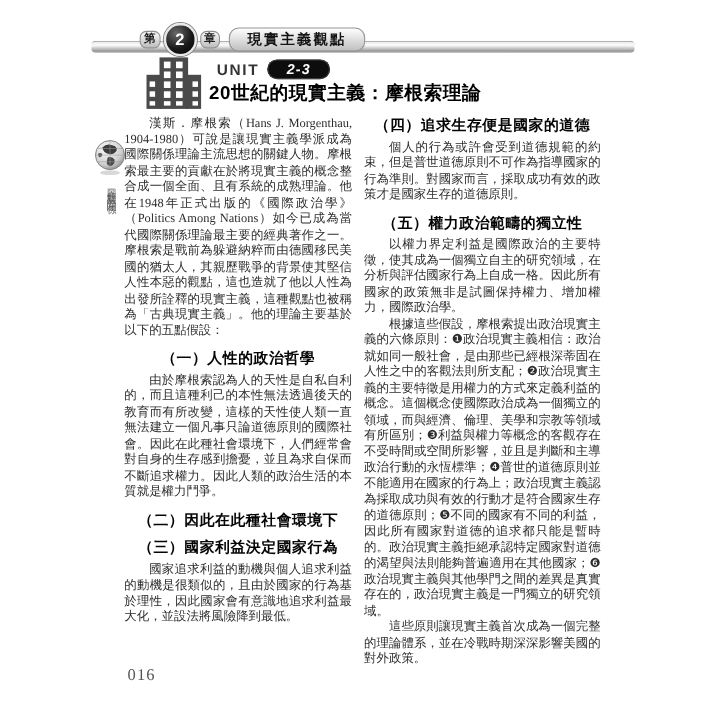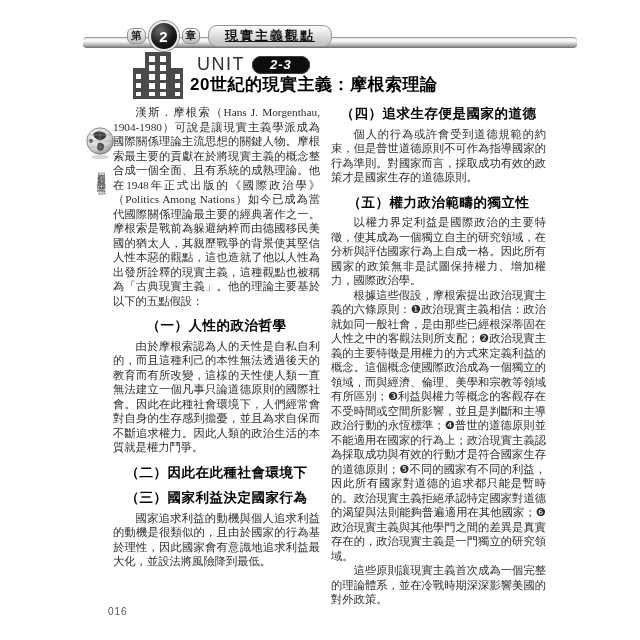--- a/index.html
+++ b/index.html
@@ -33,30 +33,29 @@
     color:#fff; font-size:15px; font-weight:bold;
     display:flex; align-items:center; justify-content:center;
     margin:0 3px;
   }
   .chapter-tab {
     margin-left:8px;
     background:linear-gradient(#fefefe,#bfbfbf); border:1px solid #949494;
     border-radius:9px; padding:3px 16px 4px;
     font-size:13px; font-weight:bold; color:#141414; letter-spacing:2px;
     line-height:1;
-    text-decoration:underline;
   }
 
   
   .unit-icon { position:absolute; left:133px; top:52px; z-index:2; }
   .unit-row {
     position:absolute; left:197px; top:54px; display:flex; align-items:center;
     font-family:"Liberation Sans","DejaVu Sans",sans-serif; z-index:2;
   }
-  .unit-word { font-size:18px; font-weight:normal; color:#333; letter-spacing:1.5px; margin-right:7px; }
+  .unit-word { font-size:14px; font-weight:bold; color:#333; letter-spacing:1.5px; margin-right:7px; }
   .unit-pill {
     background:#0d0d0d; color:#fff; border-radius:11px; padding:2px 18px 3px;
     font-size:13px; font-weight:bold; font-style:italic; letter-spacing:1px; line-height:1;
     box-shadow:inset 0 0 0 1px #3c3c3c;
   }
   .unit-title {
     position:absolute; left:190px; top:73px; z-index:2;
     font-family:"Liberation Sans","DejaVu Sans",sans-serif;
     font-size:17px; font-weight:bold; color:#000; letter-spacing:0.5px;
   }
@@ -81,23 +80,23 @@
   .col p { margin:0; text-indent:2em; }
   .col h3 {
     font-family:"Liberation Sans","DejaVu Sans",sans-serif;
     font-size:13.5px; font-weight:bold; color:#050505;
     margin:11px 0 5px; letter-spacing:0.5px; text-align:center;
   }
   .col h3.first { margin-top:2px; }
   .col p.gap-top { margin-top:0; }
 
   .page-number {
-    position:absolute; left:108px; top:606px;
-    font-family:Liberation Sans, sans-serif;
-    font-size:10px; color:#555; letter-spacing:1px;
+    position:absolute; left:116px; top:606px;
+    font-family:Liberation Serif, serif;
+    font-size:15px; color:#555; letter-spacing:1px;
   }
 </style>
 </head>
 <body>
 
 <div class="page">
 
   <div class="rule-bar"></div>
   <div class="chapter-cluster">
     <span class="chip">第</span>

